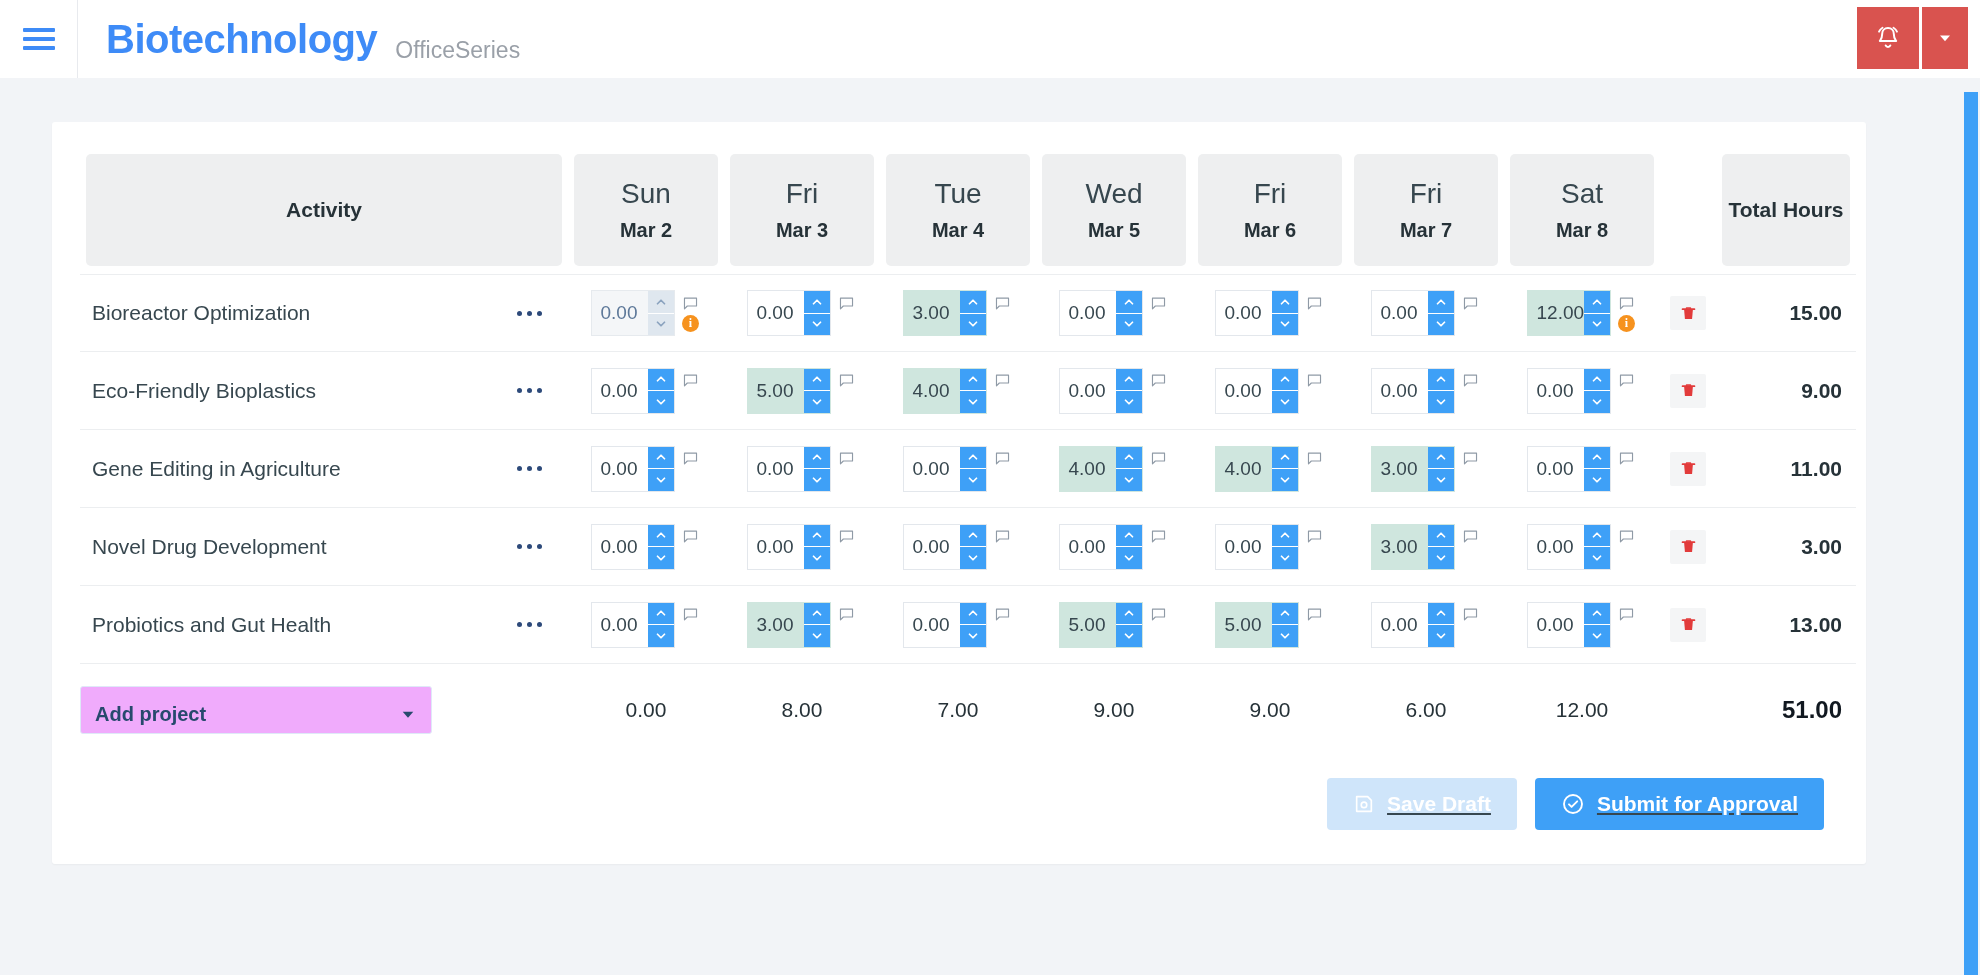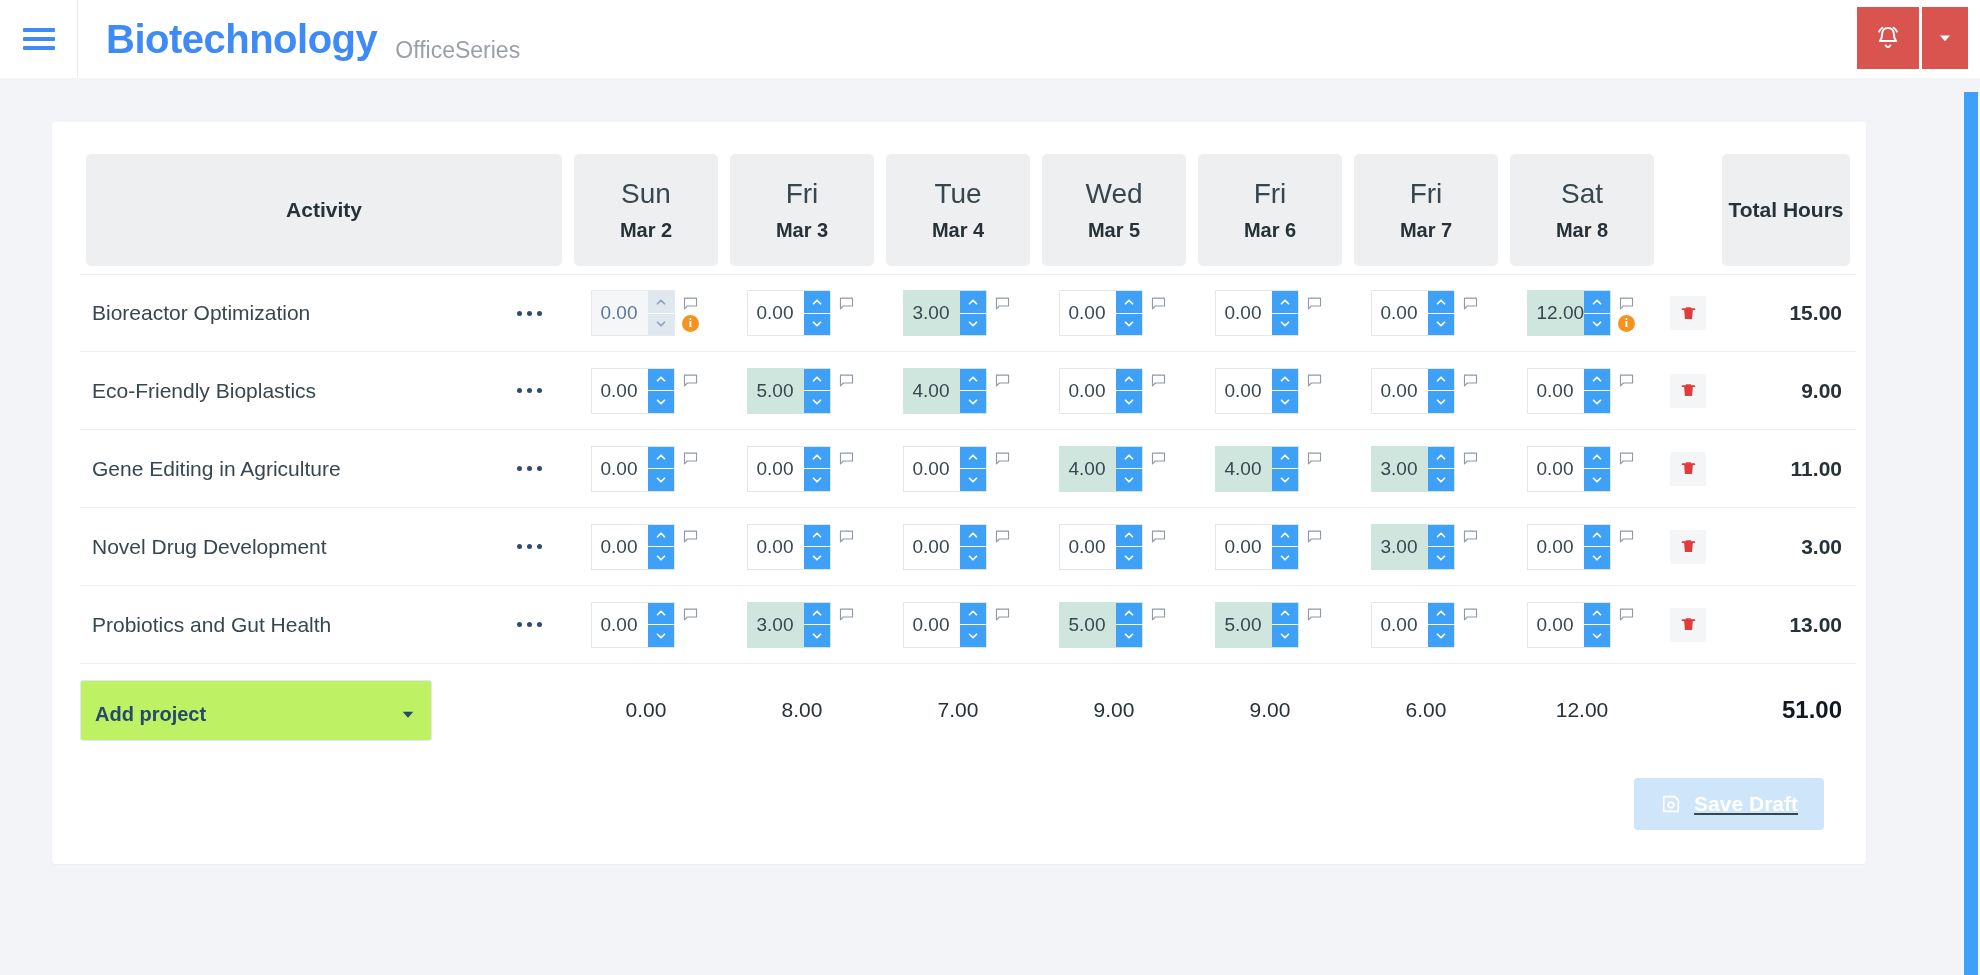--- a/index.html
+++ b/index.html
@@ -273,24 +273,24 @@
     color: #263238;
     padding-right: 14px;
   }
 
   
   tr.footer-row td { border-bottom: none; height: 92px; }
   .add-project {
     display: flex;
     align-items: center;
     justify-content: space-between;
-    background: #bef264;
+    background: #f0abfc;
     border: 1px solid #dfe9f7;
     border-radius: 3px;
-    height: 61px;
+    height: 48px;
     padding: 8px 14px 0 14px;
     width: 352px;
     cursor: pointer;
   }
   .add-project span { font-size: 20px; font-weight: bold; color: #27496d; }
   .day-total {
     text-align: center;
     font-size: 21px;
     color: #263238;
   }
@@ -1444,15 +1444,22 @@
     </table>
 
     <div class="actions">
       <button class="btn btn-draft">
         <svg width="22" height="22" viewBox="0 0 24 24" fill="none">
           <path d="M4 4h12l4 4v12H4z" stroke="#ffffff" stroke-width="1.8" stroke-linejoin="round"></path>
           <circle cx="12" cy="13" r="3" stroke="#ffffff" stroke-width="1.8"></circle>
         </svg>
         <span>Save Draft</span>
       </button>
+      <button class="btn btn-submit">
+        <svg width="24" height="24" viewBox="0 0 24 24" fill="none">
+          <circle cx="12" cy="12" r="9" stroke="#ffffff" stroke-width="1.9"></circle>
+          <path d="M8 12.3l2.6 2.6L16.2 9.3" stroke="#ffffff" stroke-width="1.9" stroke-linecap="round" stroke-linejoin="round"></path>
+        </svg>
+        <span>Submit for Approval</span>
+      </button>
     </div>
   </div>
 </div>
 
 </body></html>

